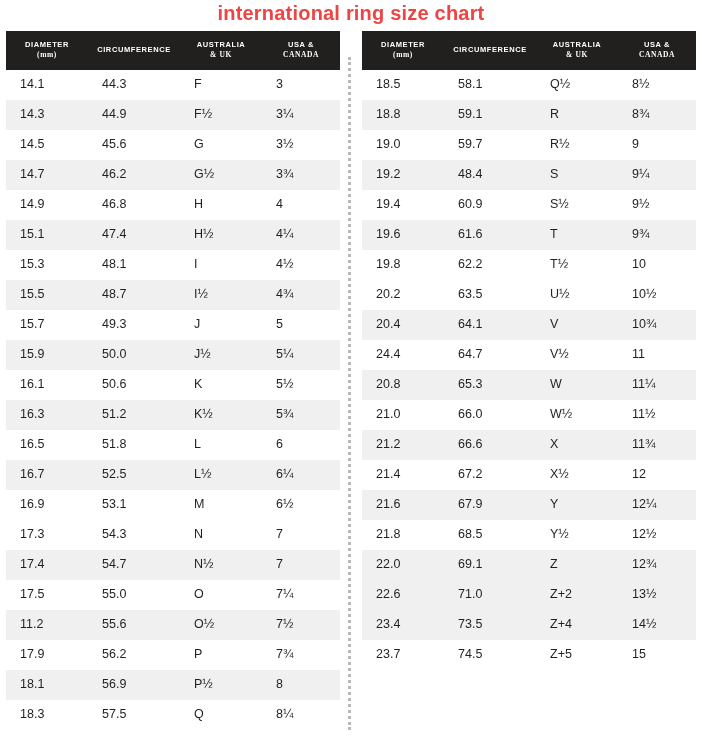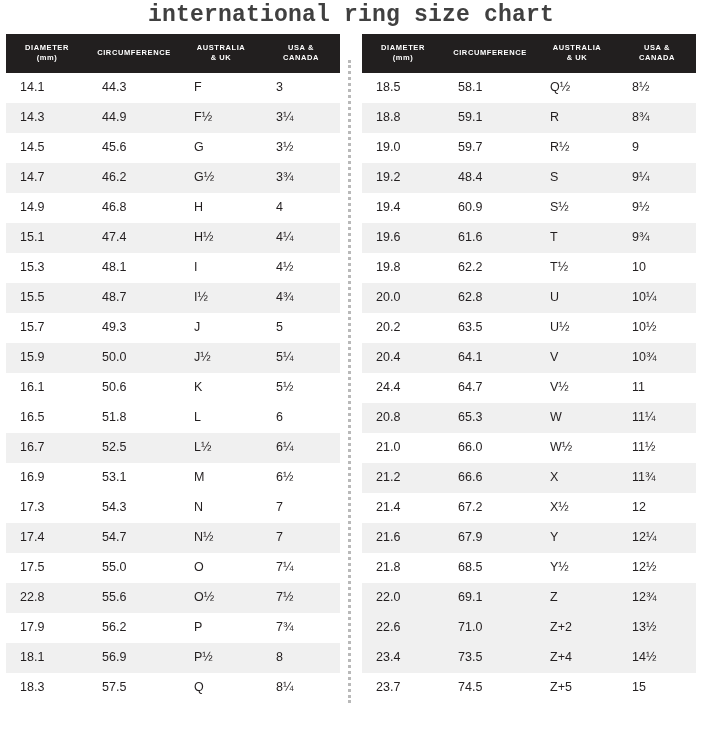--- a/index.html
+++ b/index.html
@@ -15,26 +15,26 @@
     overflow: hidden;
   }
   .page {
     position: relative;
     width: 702px;
     height: 747px;
     box-sizing: border-box;
   }
   .chart-title {
     text-align: center;
-    font-family: Liberation Mono, monospace;
+    font-family: Liberation Sans, sans-serif;
     font-weight: bold;
-    font-size: 23px;
+    font-size: 20px;
     letter-spacing: 0.2px;
     margin: 2px 0 6px 0;
-    color: #404040;
+    color: #ef4444;
   }
   .tables-wrap {
     display: flex;
     flex-direction: row;
     align-items: flex-start;
     justify-content: space-between;
     padding: 0 6px;
     box-sizing: border-box;
     width: 702px;
   }
@@ -57,20 +57,21 @@
     text-align: center;
     padding: 9px 2px 10px 2px;
     line-height: 1.35;
     vertical-align: middle;
     border: none;
   }
   .tbl thead th .sub {
     display: block;
     font-weight: bold;
     letter-spacing: 0.6px;
+    font-family: Liberation Serif, serif;
   }
   .tbl tbody td {
     font-size: 12.5px;
     color: #231f20;
     padding: 4px 0 4px 14px;
     height: 22px;
     line-height: 1.1;
     border: none;
     text-align: left;
     white-space: nowrap;
@@ -181,20 +182,26 @@
             <td>50.0</td>
             <td>J½</td>
             <td>5¼</td>
           </tr>
           <tr class="odd">
             <td>16.1</td>
             <td>50.6</td>
             <td>K</td>
             <td>5½</td>
           </tr>
+          <tr class="even">
+            <td>16.3</td>
+            <td>51.2</td>
+            <td>K½</td>
+            <td>5¾</td>
+          </tr>
           <tr class="odd">
             <td>16.5</td>
             <td>51.8</td>
             <td>L</td>
             <td>6</td>
           </tr>
           <tr class="even">
             <td>16.7</td>
             <td>52.5</td>
             <td>L½</td>
@@ -218,21 +225,21 @@
             <td>N½</td>
             <td>7</td>
           </tr>
           <tr class="odd">
             <td>17.5</td>
             <td>55.0</td>
             <td>O</td>
             <td>7¼</td>
           </tr>
           <tr class="even">
-            <td>22.8</td>
+            <td>11.2</td>
             <td>55.6</td>
             <td>O½</td>
             <td>7½</td>
           </tr>
           <tr class="odd">
             <td>17.9</td>
             <td>56.2</td>
             <td>P</td>
             <td>7¾</td>
           </tr>
@@ -315,26 +322,20 @@
             <td>61.6</td>
             <td>T</td>
             <td>9¾</td>
           </tr>
           <tr class="odd">
             <td>19.8</td>
             <td>62.2</td>
             <td>T½</td>
             <td>10</td>
           </tr>
-          <tr class="even">
-            <td>20.0</td>
-            <td>62.8</td>
-            <td>U</td>
-            <td>10¼</td>
-          </tr>
           <tr class="odd">
             <td>20.2</td>
             <td>63.5</td>
             <td>U½</td>
             <td>10½</td>
           </tr>
           <tr class="even">
             <td>20.4</td>
             <td>64.1</td>
             <td>V</td>

